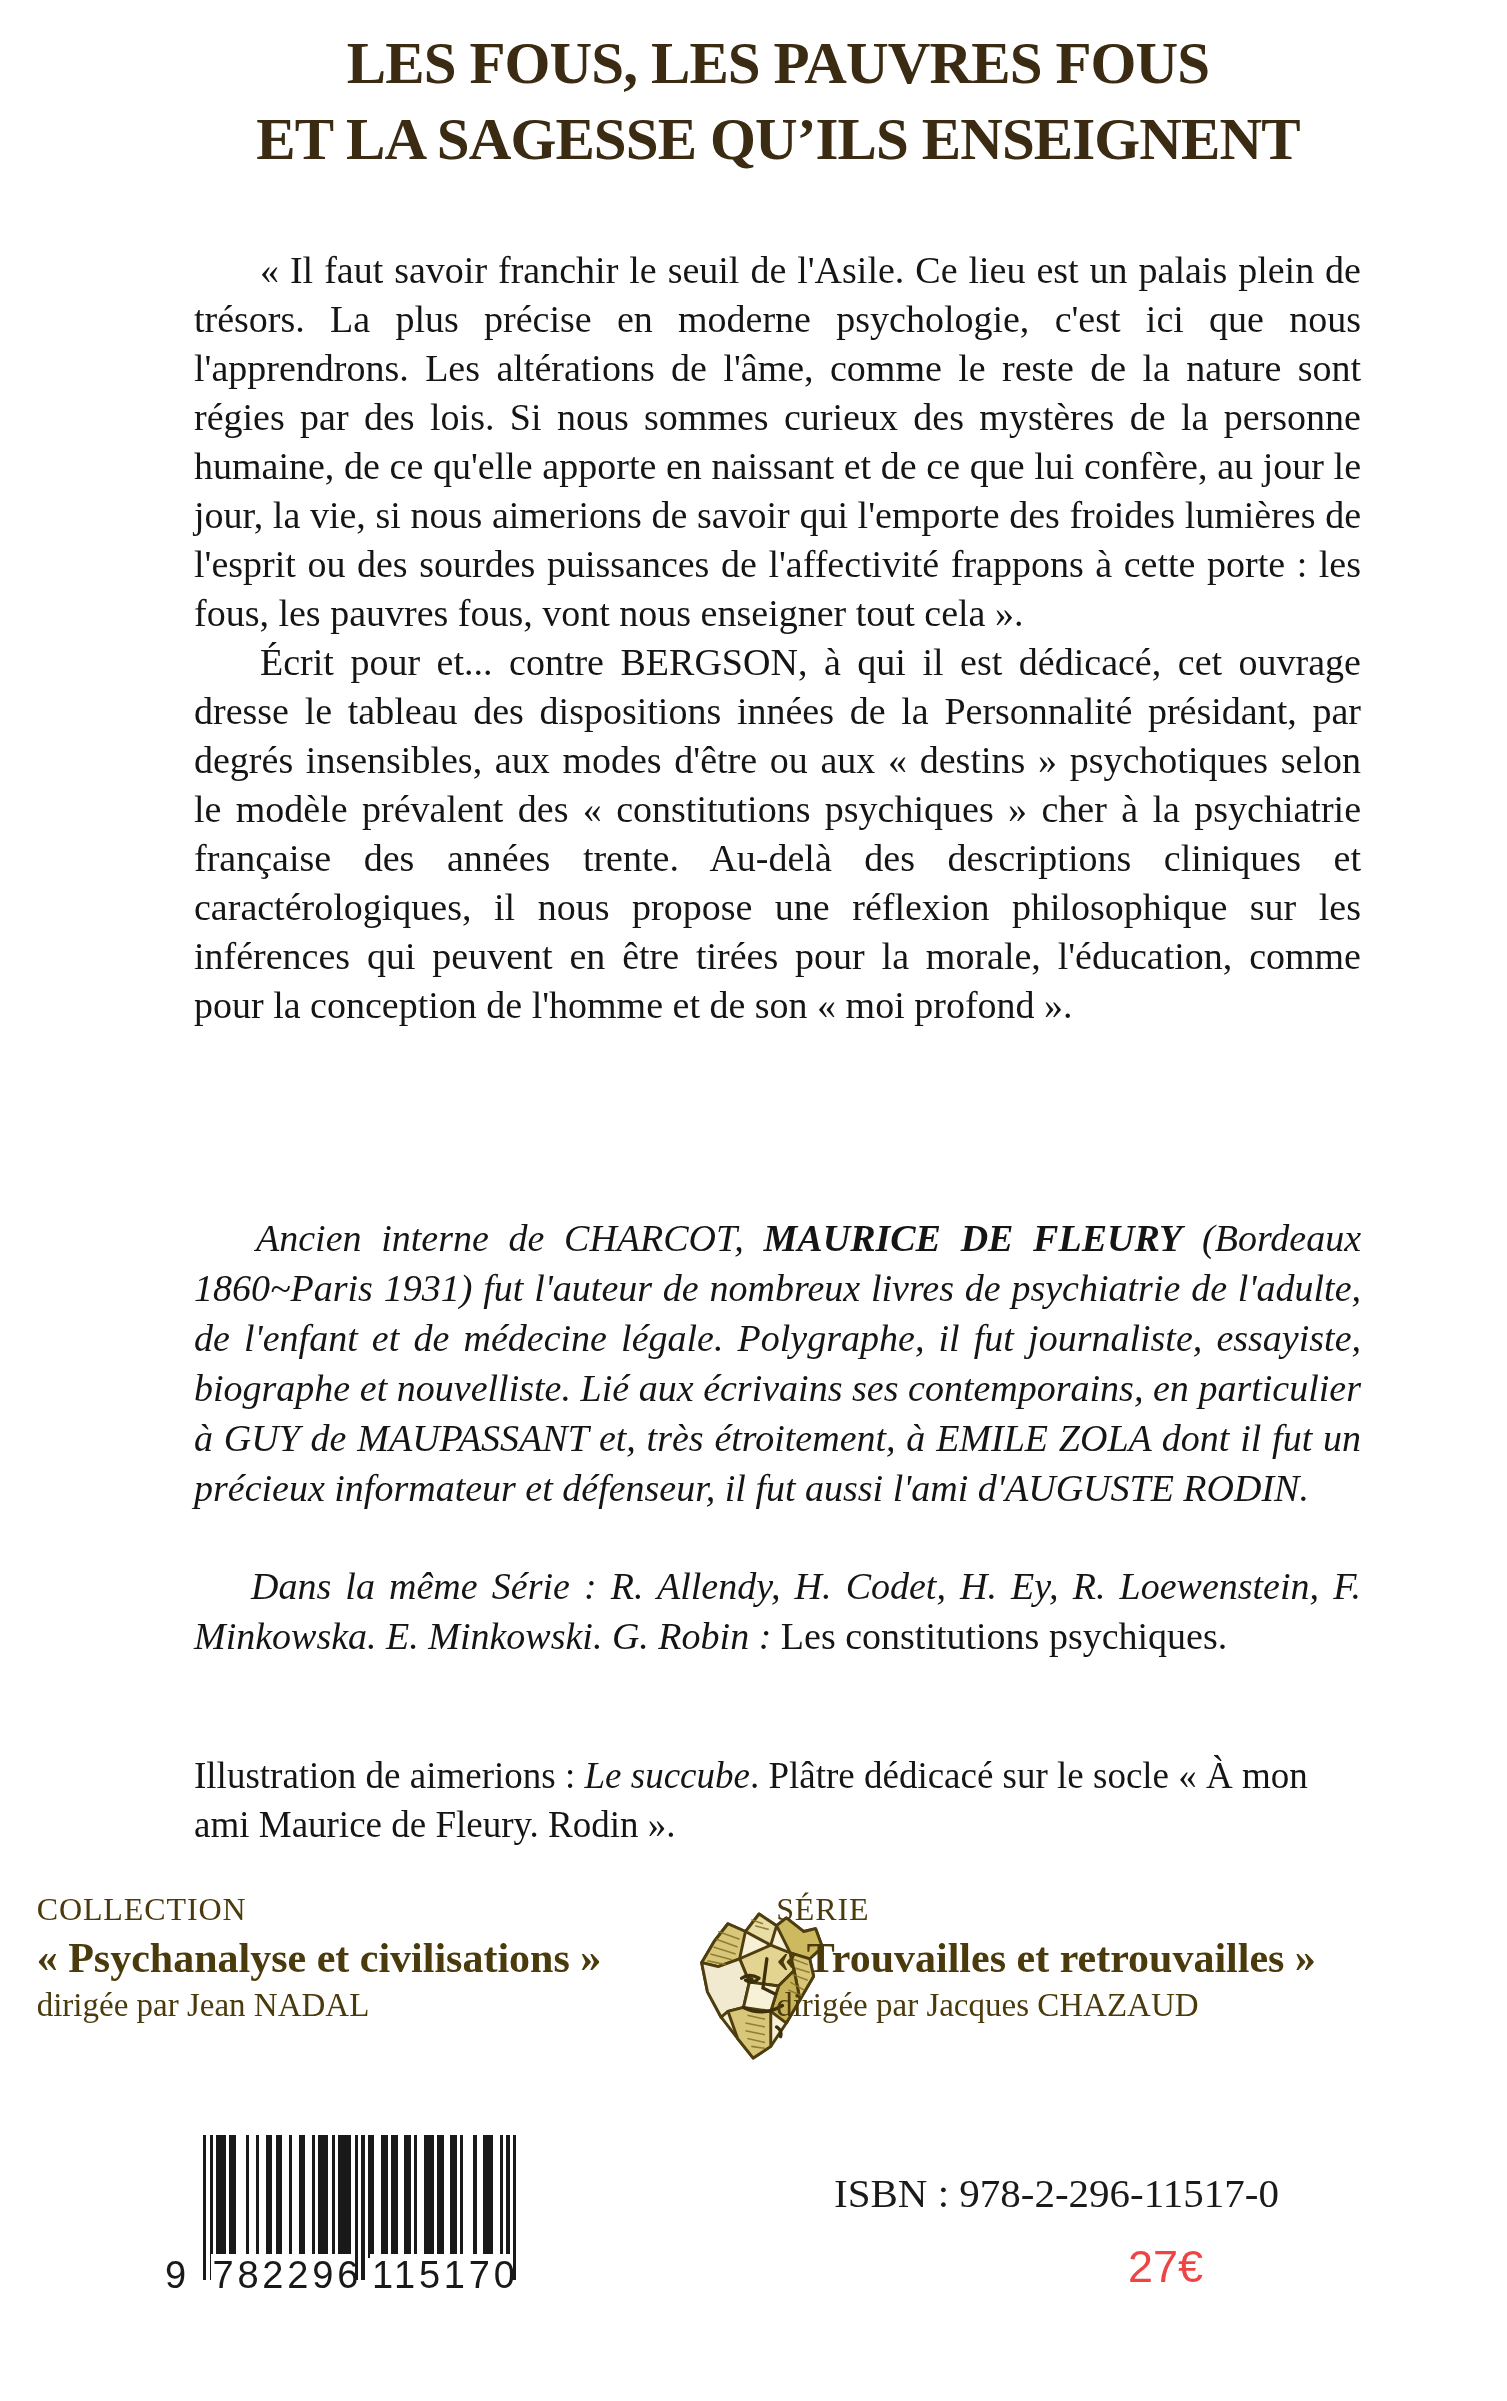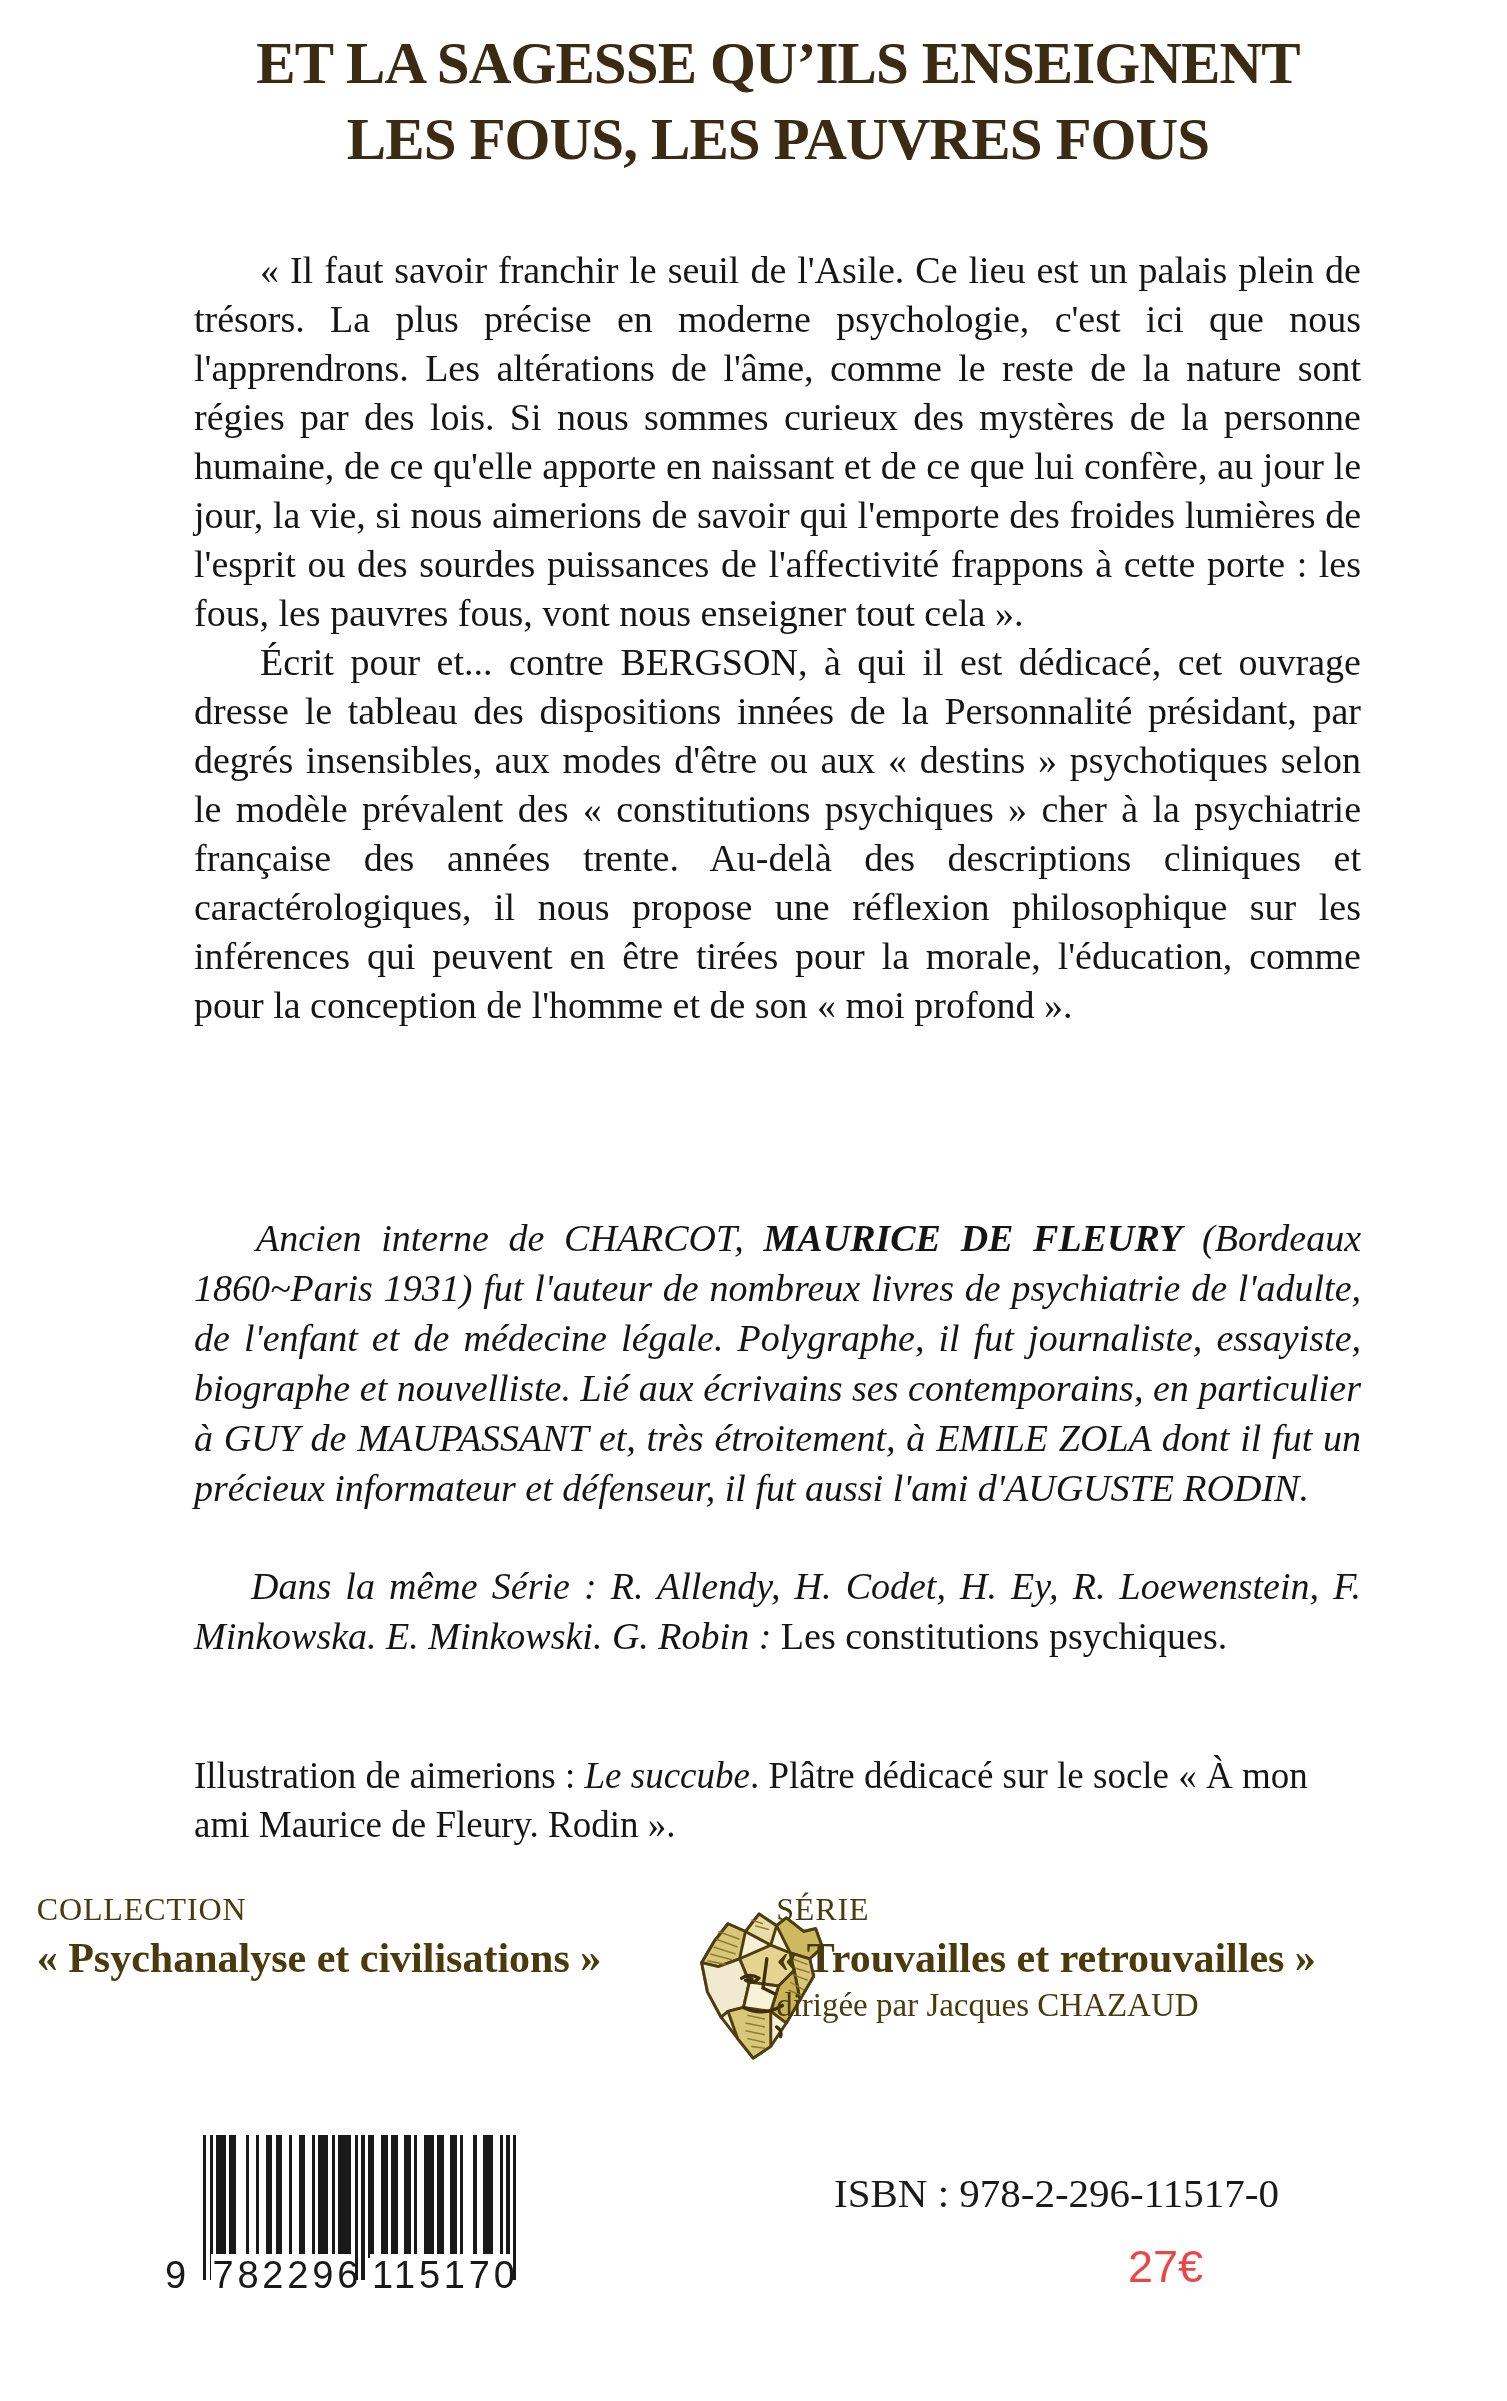--- a/index.html
+++ b/index.html
@@ -99,22 +99,22 @@
     font-weight:400;
     font-size:45px;color:#ef4444;
   }
 </style>
 </head>
 <body>
 
 <div class="page">
 
   <div class="book-title">
+    <div>LES FOUS, LES PAUVRES FOUS</div>
     <div>ET LA SAGESSE QU’ILS ENSEIGNENT</div>
-    <div>LES FOUS, LES PAUVRES FOUS</div>
   </div>
 
   <div class="main-text">
     <p><span>« Il faut savoir franchir le seuil de l'Asile. Ce lieu est un palais plein de trésors. La plus précise en moderne psychologie, c'est ici que nous l'apprendrons. Les altérations de l'âme, comme le reste de la nature sont régies par des lois. Si nous sommes curieux des mystères de la personne humaine, de ce qu'elle apporte en naissant et de ce que lui confère, au jour le jour, la vie, si nous aimerions de savoir qui l'emporte des froides lumières de l'esprit ou des sourdes puissances de l'affectivité frappons à cette porte : les fous, les pauvres fous, vont nous enseigner tout cela ».</span></p>
     <p><span>Écrit pour et... contre BERGSON, à qui il est dédicacé, cet ouvrage dresse le tableau des dispositions innées de la Personnalité présidant, par degrés insensibles, aux modes d'être ou aux « destins » psychotiques selon le modèle prévalent des « constitutions psychiques » cher à la psychiatrie française des années trente. Au-delà des descriptions cliniques et caractérologiques, il nous propose une réflexion philosophique sur les inférences qui peuvent en être tirées pour la morale, l'éducation, comme pour la conception de l'homme et de son « moi profond ».</span></p>
   </div>
 
   <div class="bio-text">
     <p><span class="seg-i">Ancien interne de CHARCOT, </span><span class="seg-bi">MAURICE DE FLEURY</span><span class="seg-i"> (Bordeaux 1860~Paris 1931) fut l'auteur de nombreux livres de psychiatrie de l'adulte, de l'enfant et de médecine légale. Polygraphe, il fut journaliste, essayiste, biographe et nouvelliste. Lié aux écrivains ses contemporains, en particulier à GUY de MAUPASSANT et, très étroitement, à EMILE ZOLA dont il fut un précieux informateur et défenseur, il fut aussi l'ami d'AUGUSTE RODIN.</span></p>
   </div>
@@ -123,20 +123,21 @@
     <p><span class="seg-i">Dans la même Série : R. Allendy, H. Codet, H. Ey, R. Loewenstein, F. Minkowska. E. Minkowski. G. Robin : </span><span class="seg-r">Les constitutions psychiques.</span></p>
   </div>
 
   <div class="cover-note">
     <p><span>Illustration de aimerions : </span><span class="seg-i">Le succube</span><span>. Plâtre dédicacé sur le socle « À mon ami Maurice de Fleury. Rodin ».</span></p>
   </div>
 
   <div class="footer-block collection-block">
     <div class="fb-label">COLLECTION</div>
     <div class="fb-name">« Psychanalyse et civilisations »</div>
+    <div class="fb-director">dirigée par Jean NADAL</div>
   </div>
 
   <div class="publisher-logo">
     <svg viewBox="0 0 150 175" width="146" height="175" xmlns="http://www.w3.org/2000/svg">
       <g stroke="#4e3d0e" stroke-width="3" stroke-linejoin="round" fill="none">
         <path fill="#f7f1d8" d="M40,22 L58,30 L72,12 L90,24 L100,16 L118,30 L130,27 L137,46 L124,58 L128,76 L114,100 L100,124 L84,148 L66,160 L50,140 L33,118 L19,92 L13,62 L26,40 Z"></path>
         <path fill="#d8c67a" d="M40,22 L58,30 L52,58 L30,66 L13,62 L26,40 Z"></path>
         <path fill="#e9dda6" d="M72,12 L90,24 L84,44 L58,30 Z"></path>
         <path fill="#cdb95f" d="M100,16 L118,30 L130,27 L137,46 L124,58 L104,52 L90,24 Z"></path>
         <path fill="#e3d492" d="M52,58 L84,44 L104,52 L108,70 L92,86 L62,82 Z"></path>

